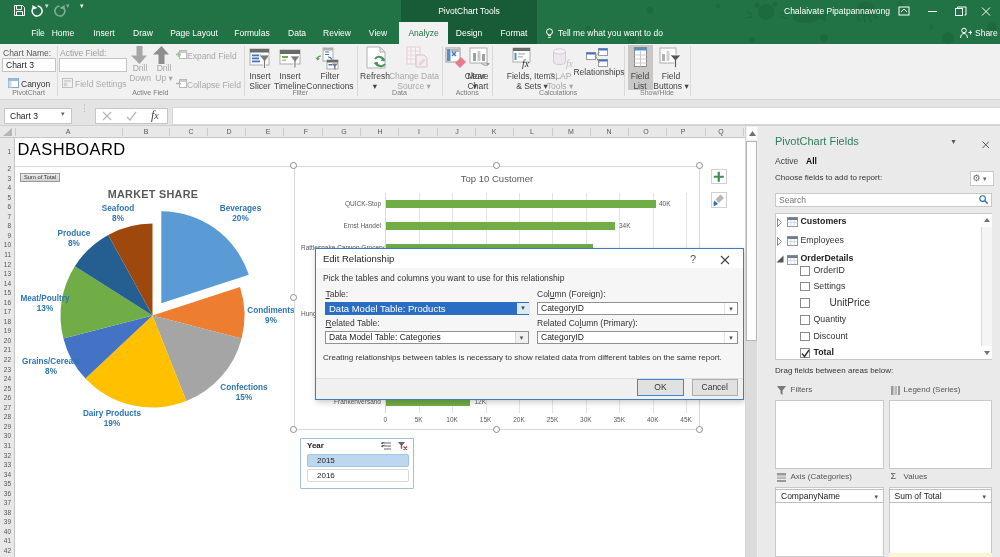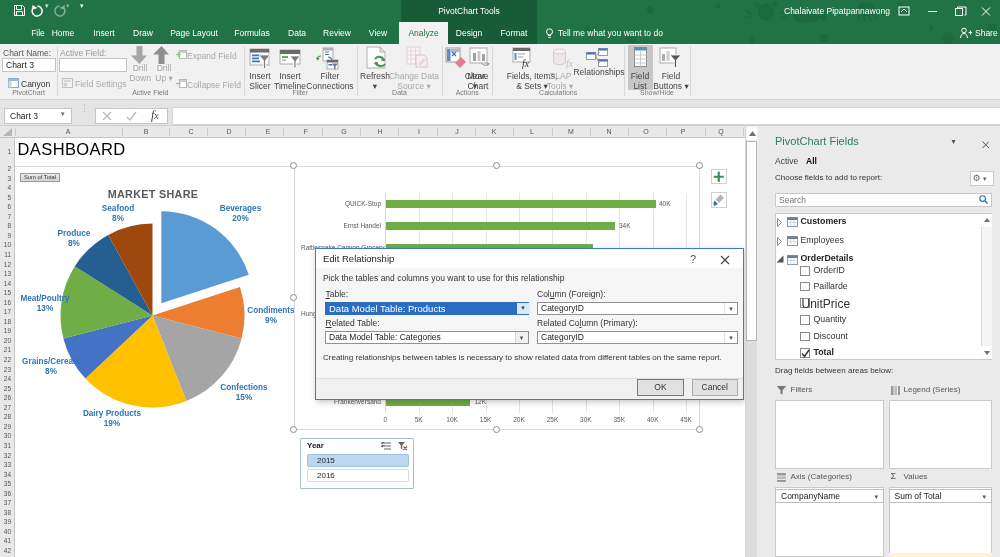--- a/index.html
+++ b/index.html
@@ -403,20 +403,21 @@
 </svg>
       <div class="plab" style="left:103.5px;top:66px">Seafood<br>8%</div>
       <div class="plab" style="left:226px;top:66px">Beverages<br>20%</div>
       <div class="plab" style="left:59.5px;top:90.6px">Produce<br>8%</div>
       <div class="plab" style="left:256.5px;top:168.2px">Condiments<br>9%</div>
       <div class="plab" style="left:30.5px;top:156px">Meat/Poultry<br>13%</div>
       <div class="plab" style="left:36.5px;top:219px">Grains/Cereals<br>8%</div>
       <div class="plab" style="left:229.5px;top:244.5px">Confections<br>15%</div>
       <div class="plab" style="left:97.5px;top:271.2px">Dairy Products<br>19%</div>
       <div id="bchart">
+        <div class="abs" style="left:0;top:6px;width:404px;text-align:center;font-size:9.5px;color:#595959">Top 10 Customer</div>
         <div class="vgl" style="left:90.3px;background:#D9D9D9"></div>
         <div class="vgl" style="left:123.72999999999999px;background:#E4E4E4"></div>
         <div class="vgl" style="left:157.16px;background:#E4E4E4"></div>
         <div class="vgl" style="left:190.58999999999997px;background:#E4E4E4"></div>
         <div class="vgl" style="left:224.01999999999998px;background:#E4E4E4"></div>
         <div class="vgl" style="left:257.45px;background:#E4E4E4"></div>
         <div class="vgl" style="left:290.88px;background:#E4E4E4"></div>
         <div class="vgl" style="left:324.31px;background:#E4E4E4"></div>
         <div class="vgl" style="left:357.74px;background:#E4E4E4"></div>
         <div class="vgl" style="left:391.17px;background:#E4E4E4"></div>
@@ -557,23 +558,23 @@
       </svg>
       <svg style="position:absolute;left:29px;top:128.5px" width="11" height="10">
         <rect x="0.5" y="0.5" width="10" height="9" fill="#fff" stroke="#8D98A3"></rect>
         <rect x="0.5" y="0.5" width="10" height="2.5" fill="#717D89"></rect>
         <path d="M0.5 5.5 h10 M3.8 3 v6.5 M7.2 3 v6.5" stroke="#C8D4E0" stroke-width="0.8" fill="none"></path>
       </svg>
       <div class="ptxt" style="left:43px;top:127px;position:absolute;font-size:8.8px;font-weight:bold;color:#222">OrderDetails</div>
       <div class="chk" style="left:42.5px;top:140px"></div>
       <div class="ptxt" style="left:56px;top:139px;position:absolute;font-size:8.8px;color:#333">OrderID</div>
       <div class="chk" style="left:42.5px;top:155.6px"></div>
-      <div class="ptxt" style="left:56px;top:154.6px;position:absolute;font-size:8.8px;color:#333">Paillarde</div>
+      <div class="ptxt" style="left:56px;top:154.6px;position:absolute;font-size:8.8px;color:#333">Settings</div>
       <div class="chk" style="left:42.5px;top:172px"></div>
-      <div class="ptxt" style="left:44px;top:171px;position:absolute;font-size:12px;color:#333">UnitPrice</div>
+      <div class="ptxt" style="left:72px;top:171px;position:absolute;font-size:10px;color:#333">UnitPrice</div>
       <div class="chk" style="left:42.5px;top:189px"></div>
       <div class="ptxt" style="left:56px;top:188px;position:absolute;font-size:8.8px;color:#333">Quantity</div>
       <div class="chk" style="left:42.5px;top:205.6px"></div>
       <div class="ptxt" style="left:56px;top:204.6px;position:absolute;font-size:8.8px;color:#333">Discount</div>
       <div class="chk" style="left:42.5px;top:222px"></div>
       <svg style="position:absolute;left:43.5px;top:222.5px" width="9" height="9" fill="none" stroke="#333" stroke-width="1.4">
         <path d="M1 4.5 l2.5 3 L8 1"></path>
       </svg>
       <div class="ptxt" style="left:56px;top:221px;position:absolute;font-size:8.8px;font-weight:bold;color:#222">Total</div>
       <div style="position:absolute;left:223px;top:87.5px;width:11px;height:145.5px;background:#F5F5F5;border-left:1px solid #D9D9D9"></div>

